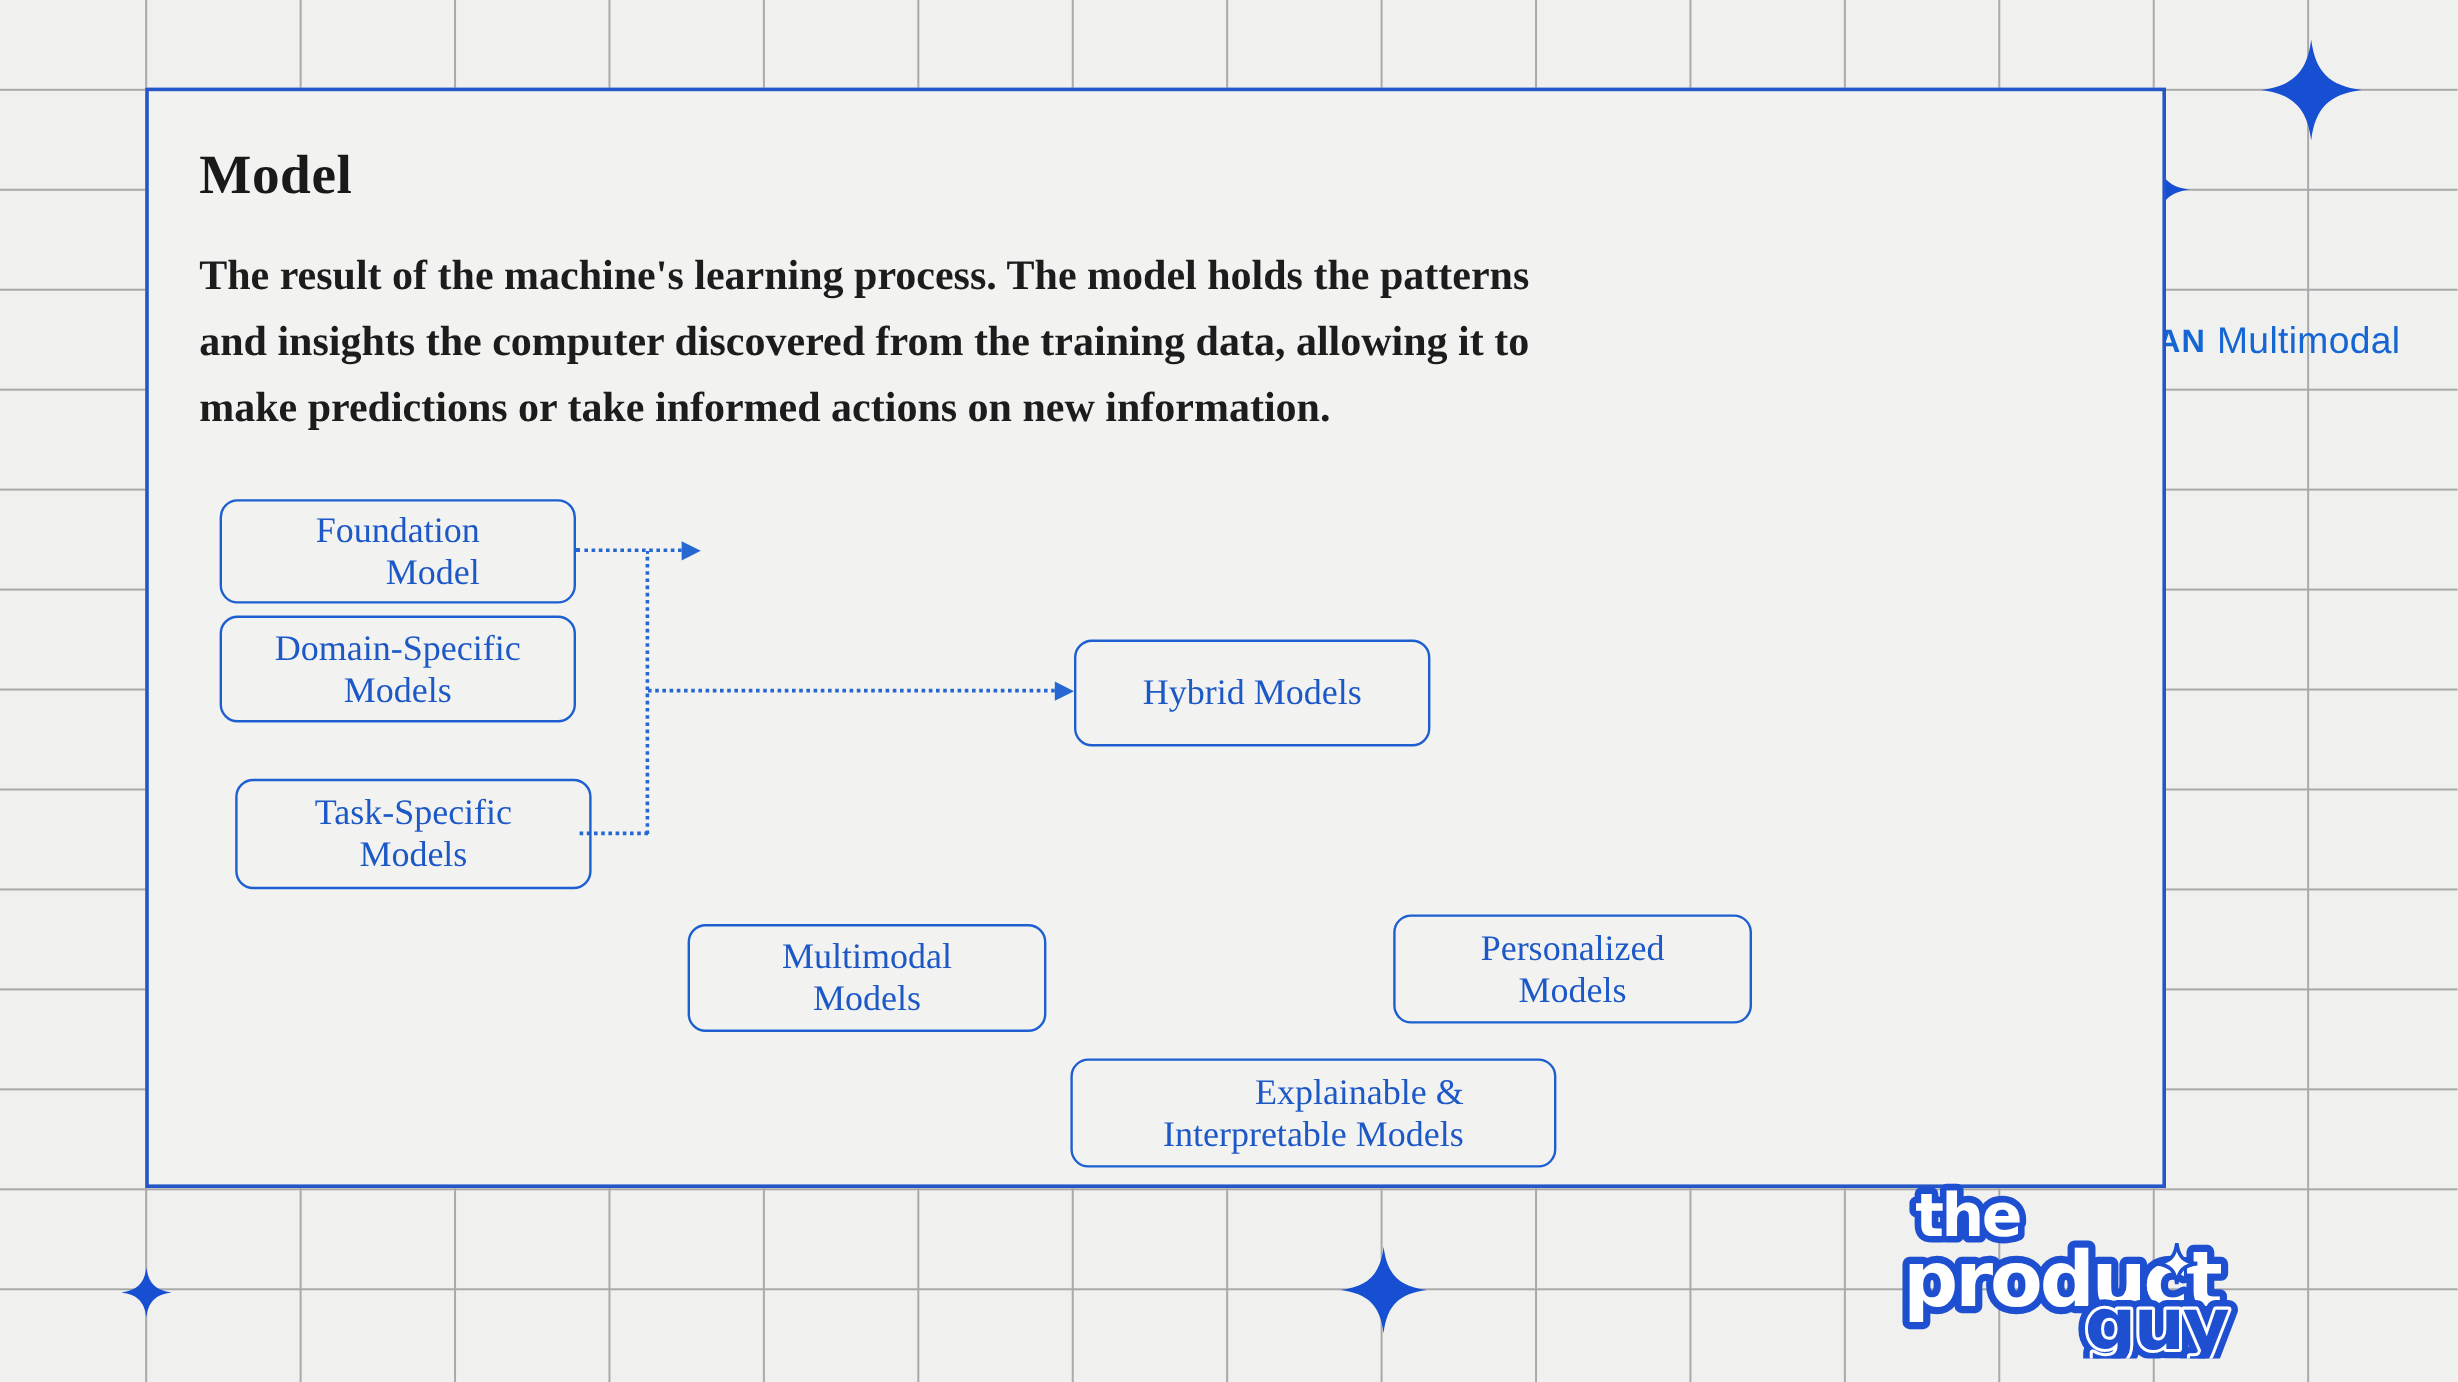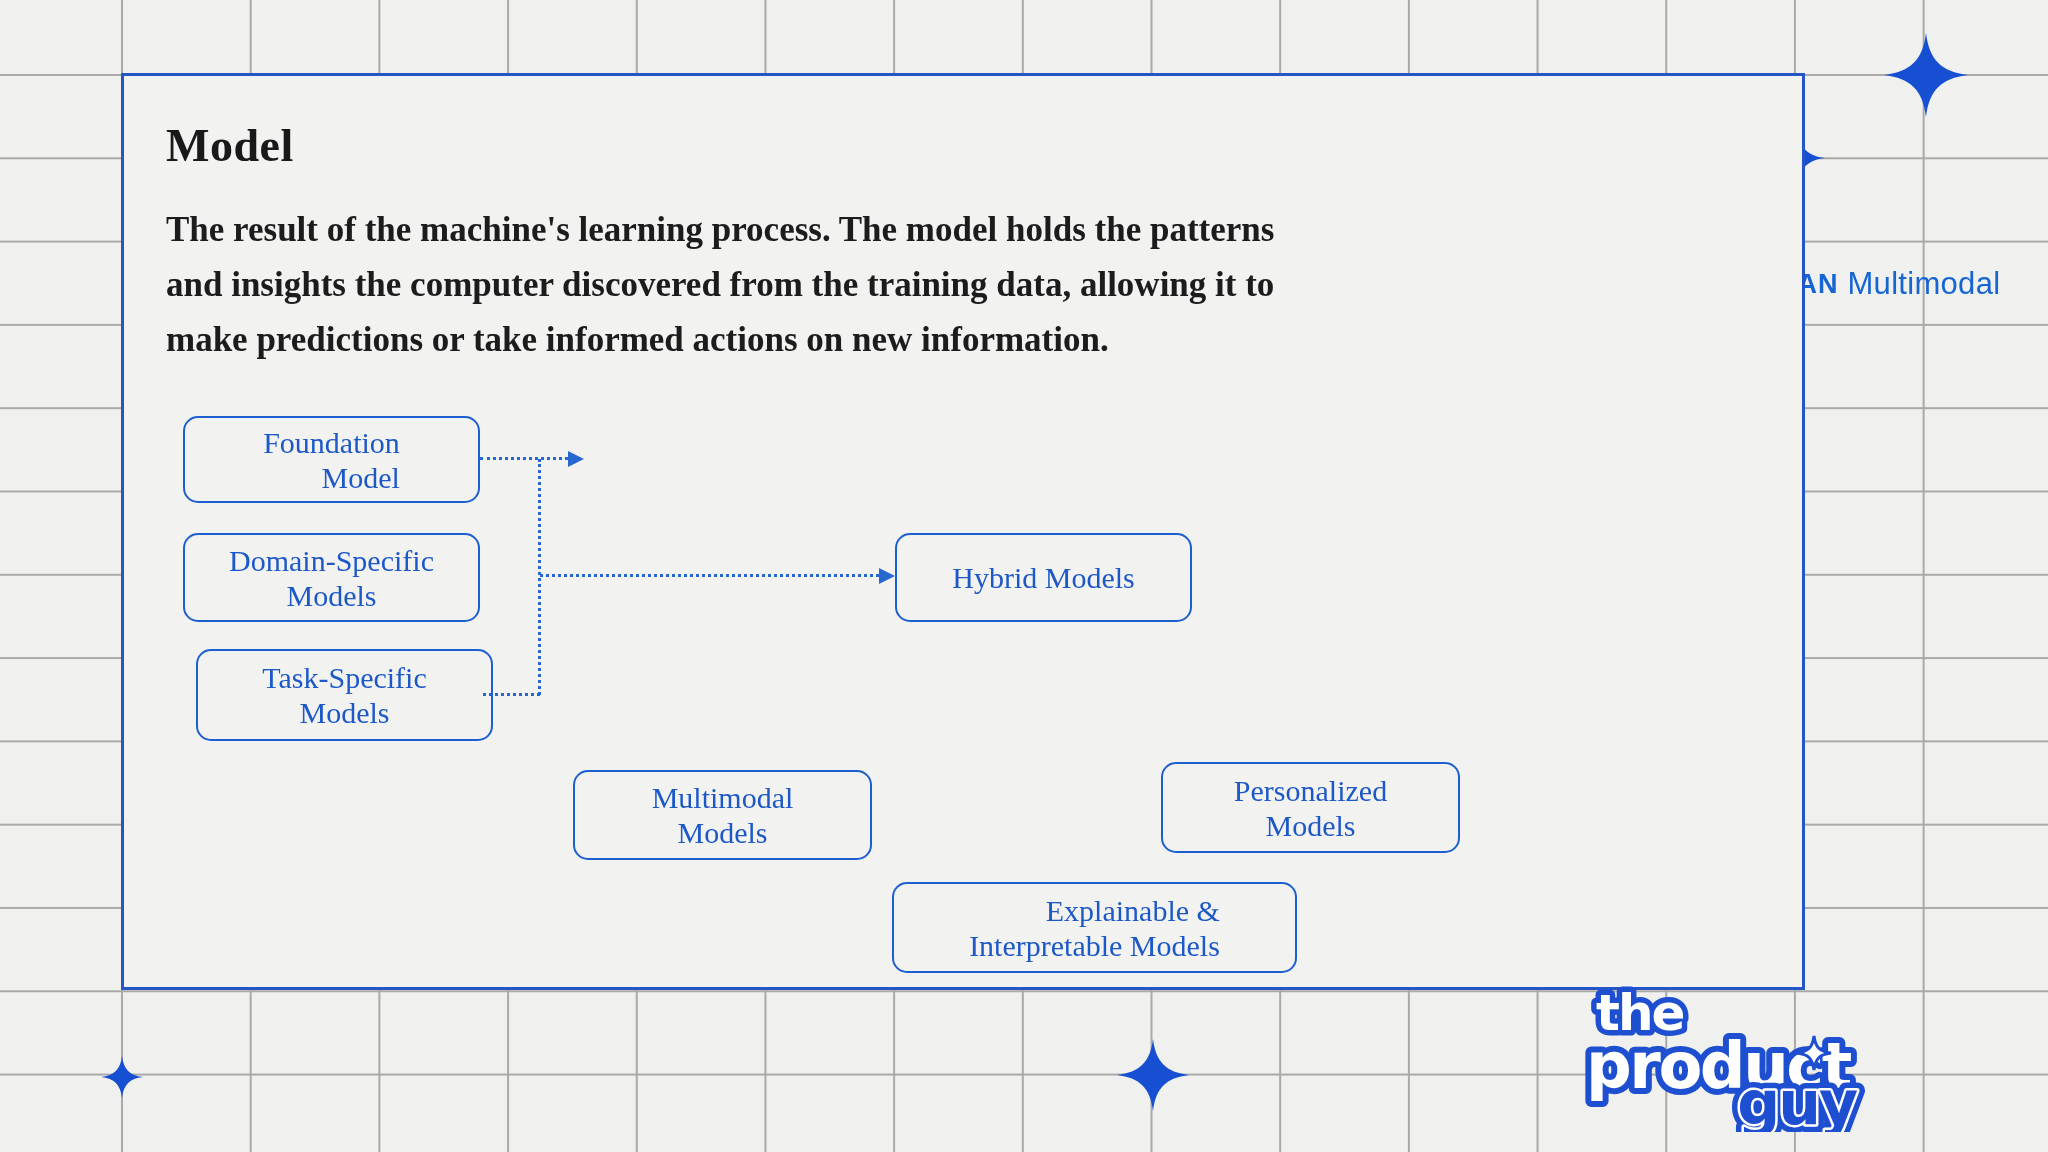--- a/index.html
+++ b/index.html
@@ -33,21 +33,21 @@
   }
   .node{
     position:absolute;box-sizing:border-box;
     border:2.5px solid #1e5fd0;border-radius:15px;
     display:flex;align-items:center;justify-content:center;
     text-align:center;color:#1d58c7;
     font-size:30px;line-height:35px;white-space:pre-line;
   }
   .node-foundation{left:59px;top:340px;width:297px;height:87px;text-align:right;}
   .node-adapted{left:460px;top:340px;width:297px;height:87px;}
-  .node-domain{left:59px;top:457px;width:297px;height:89px;font-family:Liberation Serif, serif;}
+  .node-domain{left:59px;top:437px;width:297px;height:89px;font-family:Liberation Serif, serif;}
   .node-hybrid{left:771px;top:457px;width:297px;height:89px;}
   .node-task{left:72px;top:573px;width:297px;height:92px;text-align:center;}
   .node-multimodal{left:449px;top:694px;width:299px;height:90px;}
   .node-personalized{left:1037px;top:686px;width:299px;height:91px;}
   .node-explainable{left:768px;top:806px;width:405px;height:91px;text-align:right;}
   .conn-h{position:absolute;border-top:3px dotted #2767d2;height:0;}
   .conn-v{position:absolute;border-left:3px dotted #2767d2;width:0;}
   .conn-1{left:356px;top:381px;width:88px;}
   .conn-v1{left:414px;top:383px;height:236px;}
   .conn-2{left:416px;top:498px;width:339px;}

